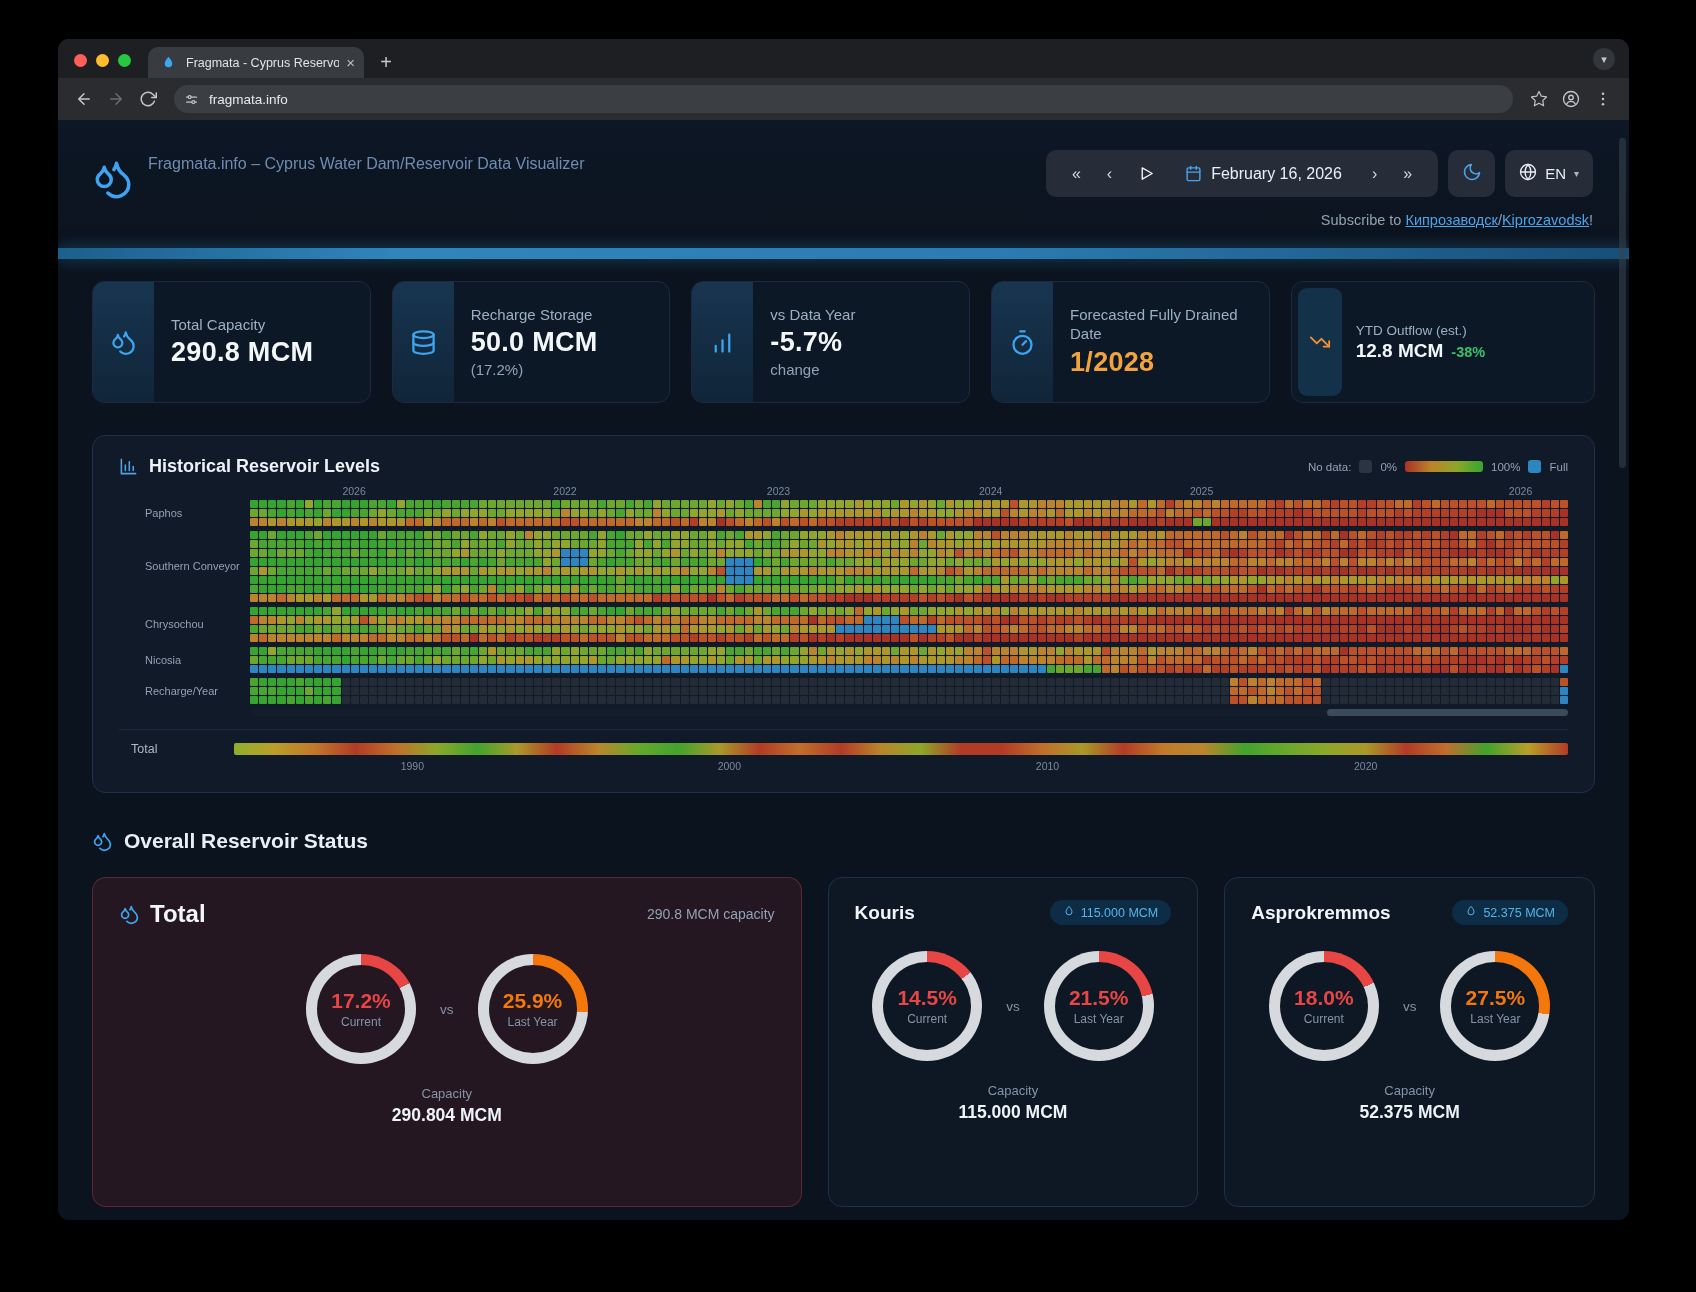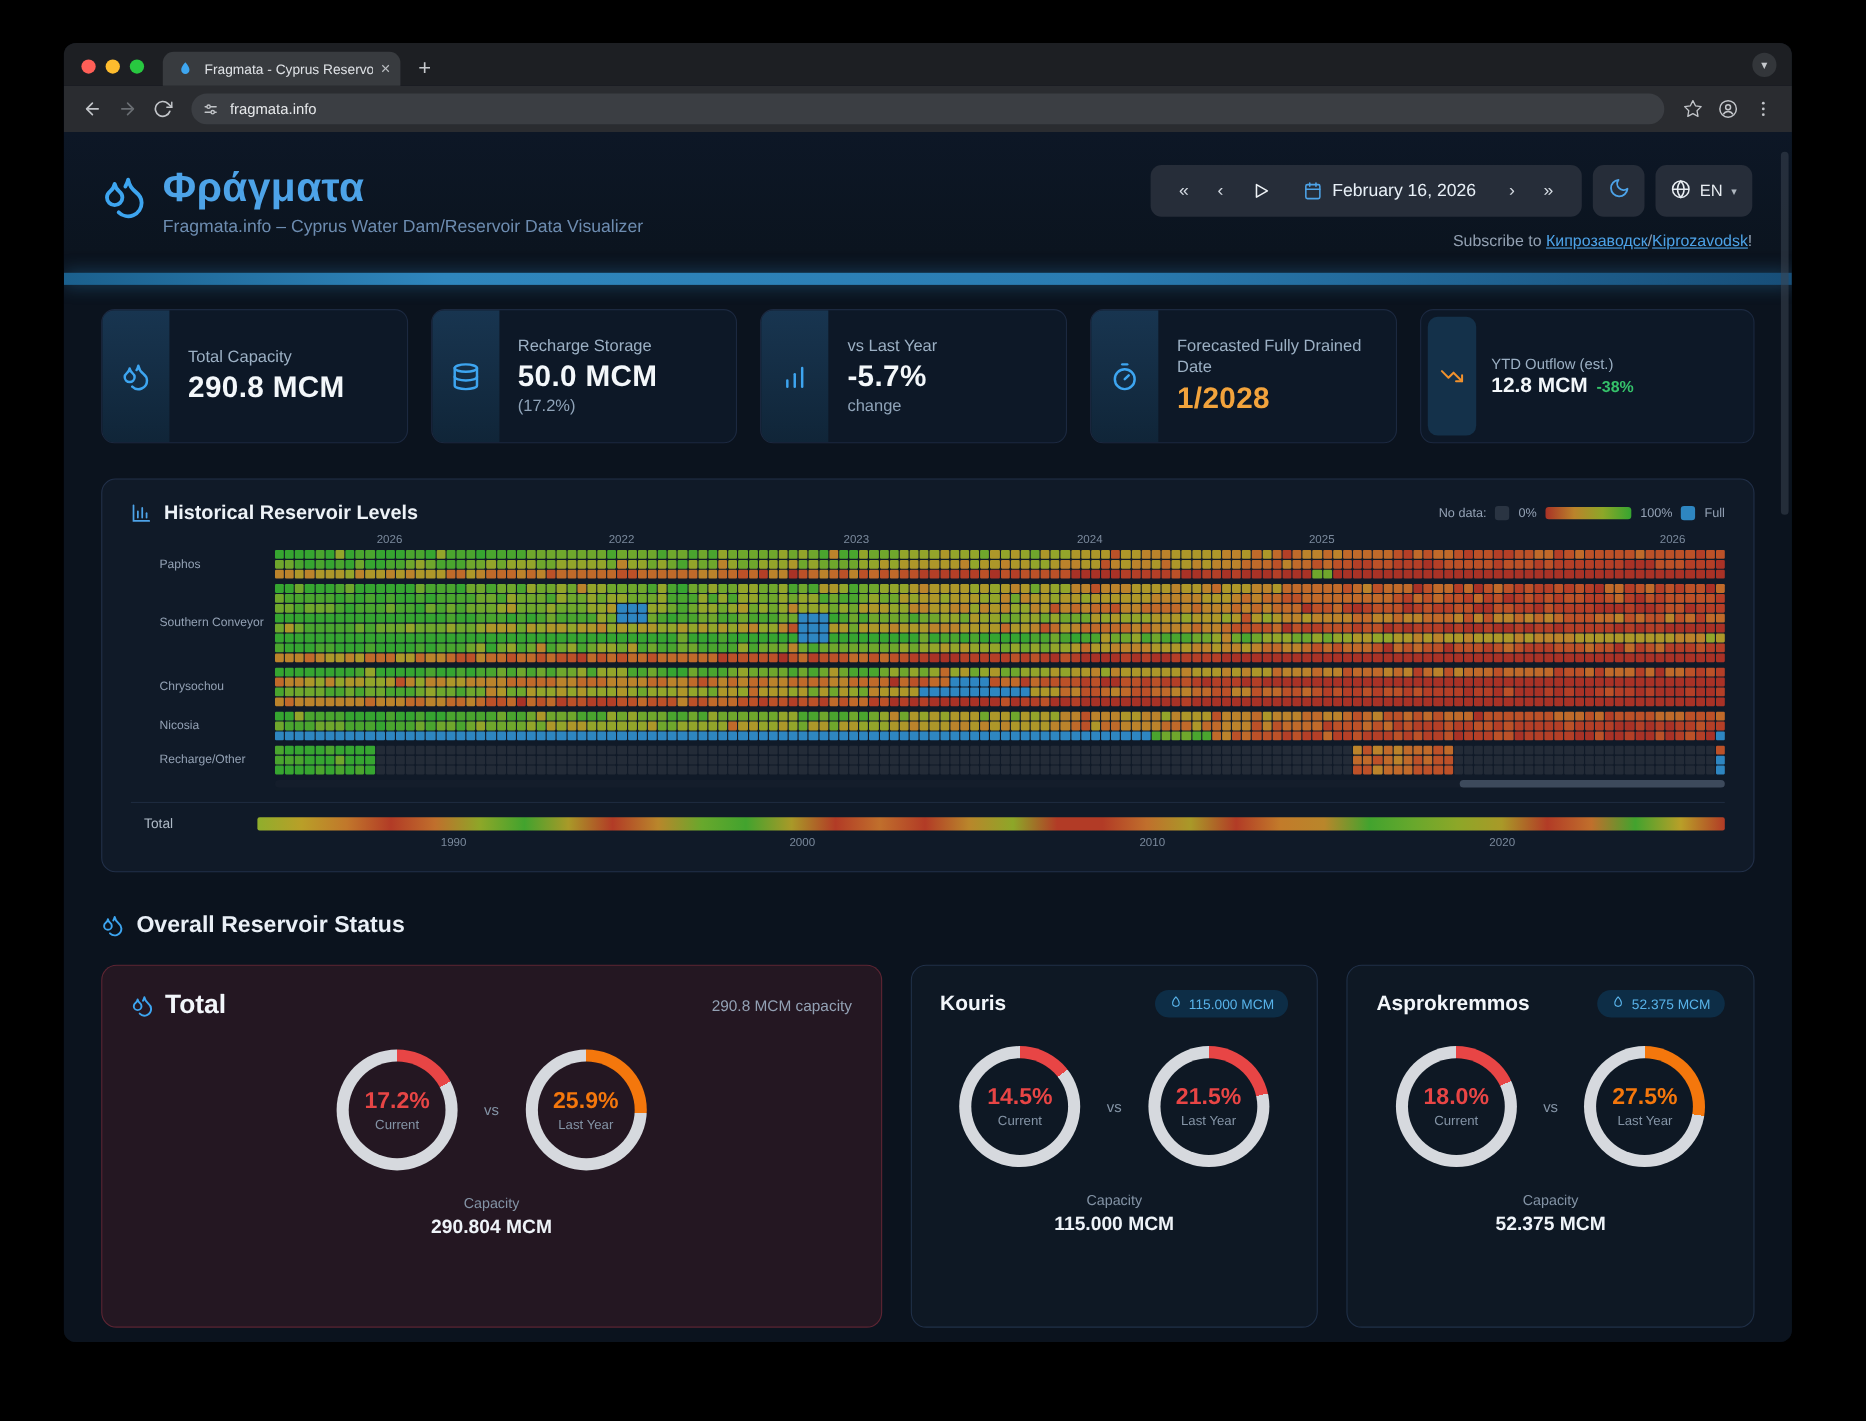--- a/index.html
+++ b/index.html
@@ -230,21 +230,20 @@
 
       <div class="site-header">
         <div class="brand">
           <span class="brand-icon">
             <svg viewBox="0 0 24 24" fill="none" stroke="currentColor" stroke-width="2" stroke-linecap="round" stroke-linejoin="round">
                 <path d="M7 16.3c2.2 0 4-1.83 4-4.05 0-1.16-.57-2.26-1.71-3.19S7.29 6.75 7 5.3c-.29 1.45-1.14 2.84-2.29 3.76S3 11.1 3 12.25c0 2.22 1.8 4.05 4 4.05z"></path>
                 <path d="M12.56 6.6A10.97 10.97 0 0 0 14 3.02c.5 2.5 2 4.9 4 6.5s3 3.5 3 5.5a6.98 6.98 0 0 1-11.91 4.97"></path>
               </svg>
           </span>
           <div>
-            <div class="brand-title">Φράγματα</div>
             <div class="brand-sub">Fragmata.info – Cyprus Water Dam/Reservoir Data Visualizer</div>
           </div>
         </div>
         <div class="header-right">
           <div class="controls">
             <div class="date-pill">
               <span class="nav-btn">«</span>
               <span class="nav-btn">‹</span>
               <span class="nav-btn play-btn">
                 <svg viewBox="0 0 24 24" fill="none" stroke="currentColor" stroke-width="2" stroke-linejoin="round">
@@ -319,21 +318,21 @@
           </div>
           <div class="stat-card">
             <div class="stat-icon">
               <svg viewBox="0 0 24 24" fill="none" stroke="currentColor" stroke-width="2" stroke-linecap="round" stroke-linejoin="round">
                 <line x1="6" y1="20" x2="6" y2="15"></line>
                 <line x1="12" y1="20" x2="12" y2="10"></line>
                 <line x1="18" y1="20" x2="18" y2="5"></line>
               </svg>
             </div>
             <div class="stat-body">
-              <div class="stat-label">vs Last Year</div>
+              <div class="stat-label">vs Data Year</div>
               <div class="stat-value">-5.7%</div>
               <div class="stat-sub">change</div>
             </div>
           </div>
           <div class="stat-card">
             <div class="stat-icon">
               <svg viewBox="0 0 24 24" fill="none" stroke="currentColor" stroke-width="2" stroke-linecap="round" stroke-linejoin="round">
                 <line x1="10" y1="2" x2="14" y2="2"></line>
                 <circle cx="12" cy="14" r="8"></circle>
                 <line x1="12" y1="14" x2="15.2" y2="10.8"></line>
@@ -2999,21 +2998,21 @@
                   <div class="hm-cell" style="background:#bc5128"></div>
                   <div class="hm-cell" style="background:#a93226"></div>
                   <div class="hm-cell" style="background:#b43f27"></div>
                   <div class="hm-cell" style="background:#bc5128"></div>
                   <div class="hm-cell" style="background:#b43f27"></div>
                   <div class="hm-cell" style="background:#a93226"></div>
                   <div class="hm-cell" style="background:#2e86c1"></div>
                 </div>
               </div>
               <div class="hm-group">
-                <div class="hm-label">Recharge/Other</div>
+                <div class="hm-label">Recharge/Year</div>
                 <div class="hm-grid">
                   <div class="hm-cell" style="background:#4aa52e"></div>
                   <div class="hm-cell" style="background:#36a530"></div>
                   <div class="hm-cell" style="background:#36a530"></div>
                   <div class="hm-cell" style="background:#36a530"></div>
                   <div class="hm-cell" style="background:#36a530"></div>
                   <div class="hm-cell" style="background:#4aa52e"></div>
                   <div class="hm-cell" style="background:#36a530"></div>
                   <div class="hm-cell" style="background:#36a530"></div>
                   <div class="hm-cell" style="background:#36a530"></div>

